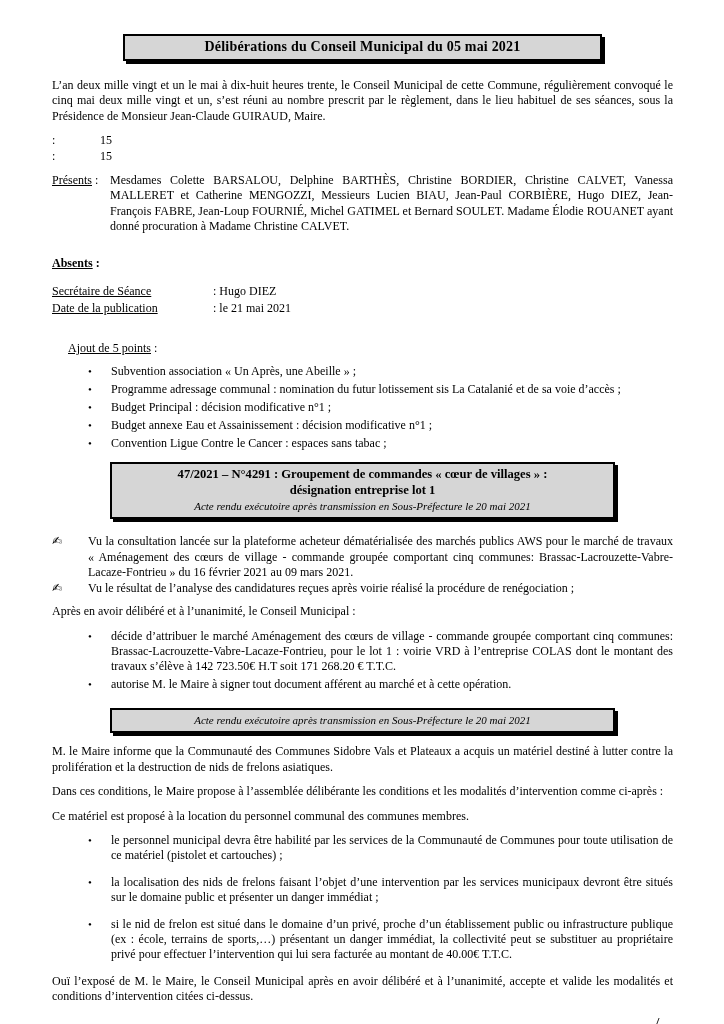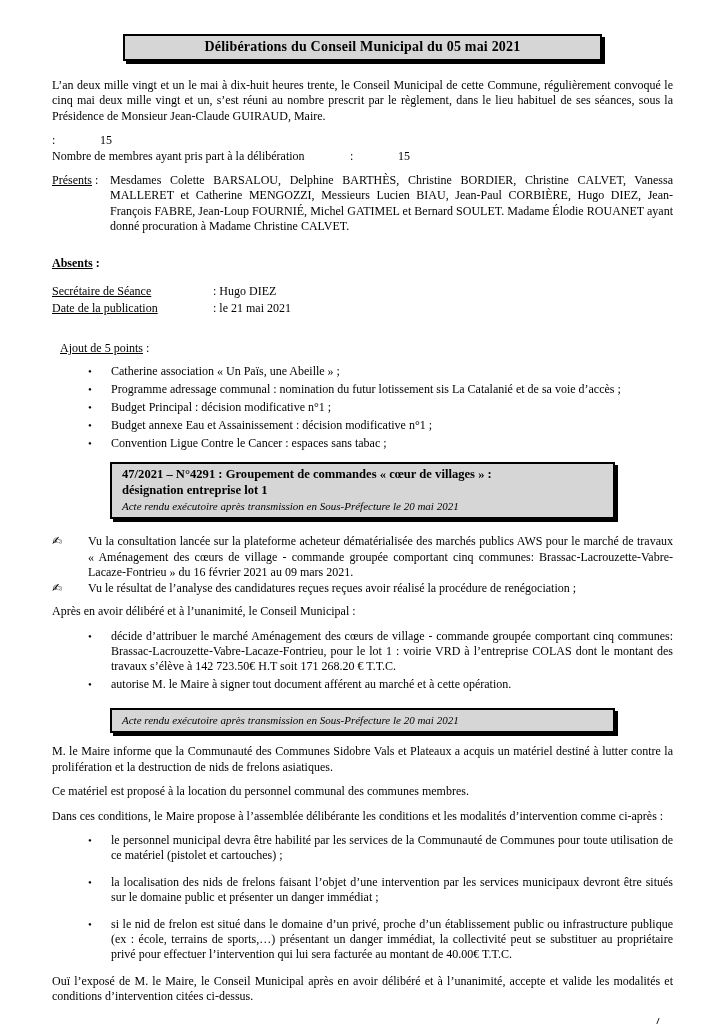--- a/index.html
+++ b/index.html
@@ -27,21 +27,21 @@
     font-weight: bold;
     padding: 3px 4px 4px 4px;
     letter-spacing: .2px;
   }
   .section-box {
     width: 505px;
     margin: 0 auto;
     background: #d6d6d6;
     border: 2px solid #000;
     box-shadow: 3px 3px 0 0 #000;
-    text-align: left;
+    text-align: center;
     padding: 2px 10px 3px 10px;
   }
   .section-box .box-title { font-size: 12.6px; font-weight: bold; line-height: 16px; }
   .section-box .box-exec  { font-size: 11px; font-style: italic; line-height: 16px; }
 
   
   .bodytext { font-size: 12px; line-height: 15.4px; }
   p.para { text-align: justify; margin-bottom: 9px; }
 
   .members-row { display: flex; }
@@ -53,21 +53,21 @@
   .hangrow { display: flex; margin-bottom: 9px; }
   .hangrow .h-label { flex: 0 0 58px; white-space: nowrap; }
   .hangrow .h-text  { flex: 1 1 auto; text-align: justify; }
   .u { text-decoration: underline; }
 
   .kv-row { display: flex; line-height: 16.5px; }
   .kv-row .kv-label { flex: 0 0 161px; }
   .absents { margin: 21px 0 12px 0; font-weight: bold; }
   .kv-block { margin-bottom: 25px; }
 
-  .ajout-heading { margin: 14px 0 8px 8px; }
+  .ajout-heading { margin: 14px 0 8px 16px; }
 
   .blist { margin-bottom: 2px; }
   .blist .li { display: flex; margin-bottom: 2.6px; }
   .blist .li-bullet { flex: 0 0 23px; margin-left: 36px; font-size: 11px; }
   .blist .li-text { flex: 1 1 auto; text-align: justify; }
   .blist.spaced .li { margin-bottom: 11px; }
 
   .vulist { margin-top: 15px; }
   .vulist .li { display: flex; }
   .vulist .li-hand { flex: 0 0 36px; font-family: "DejaVu Sans", sans-serif; font-size: 12px; }
@@ -99,21 +99,20 @@
   <div class="bodytext">
 
     <p class="para">L’an deux mille vingt et un le mai à dix-huit heures trente, le Conseil Municipal de cette Commune, régulièrement convoqué le cinq mai deux mille vingt et un, s’est réuni au nombre prescrit par le règlement, dans le lieu habituel de ses séances, sous la Présidence de Monsieur Jean-Claude GUIRAUD, Maire.</p>
 
     <div class="members">
       <div class="members-row">
         <span class="m-colon">:</span>
         <span class="m-value">15</span>
       </div>
       <div class="members-row">
-        <span class="m-label">Nombre de membres ayant pris part à la délibération</span>
         <span class="m-colon">:</span>
         <span class="m-value">15</span>
       </div>
     </div>
 
     <div class="hangrow">
       <span class="h-label"><span class="u">Présents</span><span> :</span></span>
       <span class="h-text">Mesdames Colette BARSALOU, Delphine BARTHÈS, Christine BORDIER, Christine CALVET, Vanessa MALLERET et  Catherine MENGOZZI, Messieurs Lucien BIAU, Jean-Paul CORBIÈRE, Hugo DIEZ, Jean-François FABRE, Jean-Loup FOURNIÉ, Michel GATIMEL et Bernard SOULET. Madame Élodie ROUANET ayant donné procuration à Madame Christine CALVET.</span>
     </div>
 
@@ -131,21 +130,21 @@
         <span>: le 21 mai 2021</span>
       </div>
     </div>
 
     <div class="ajout-heading">
       <span class="u">Ajout de 5 points</span><span> :</span>
     </div>
     <div class="blist">
       <div class="li">
         <span class="li-bullet">•</span>
-        <span class="li-text">Catherine association « Un Païs, une Abeille » ;</span>
+        <span class="li-text">Subvention association « Un Après, une Abeille » ;</span>
       </div>
       <div class="li">
         <span class="li-bullet">•</span>
         <span class="li-text">Programme adressage communal : nomination du futur lotissement sis La Catalanié et de sa voie d’accès ;</span>
       </div>
       <div class="li">
         <span class="li-bullet">•</span>
         <span class="li-text">Budget Principal : décision modificative n°1 ;</span>
       </div>
       <div class="li">
@@ -166,21 +165,21 @@
       <div class="box-exec">Acte rendu exécutoire après transmission en Sous-Préfecture le 20 mai 2021</div>
     </div>
 
     <div class="vulist">
       <div class="li">
         <span class="li-hand">✍</span>
         <span class="li-text">Vu la consultation lancée sur la plateforme acheteur dématérialisée des marchés publics AWS pour le marché de travaux « Aménagement des cœurs de village - commande groupée comportant cinq communes: Brassac-Lacrouzette-Vabre-Lacaze-Fontrieu » du 16 février 2021 au 09 mars 2021.</span>
       </div>
       <div class="li">
         <span class="li-hand">✍</span>
-        <span class="li-text">Vu le résultat de l’analyse des candidatures reçues reçues avoir réalisé la procédure de renégociation ;</span>
+        <span class="li-text">Vu le résultat de l’analyse des candidatures reçues après voirie réalisé la procédure de renégociation ;</span>
       </div>
     </div>
 
     <p class="para deliberation-intro">Après en avoir délibéré et à l’unanimité, le Conseil Municipal :</p>
 
     <div class="blist">
       <div class="li">
         <span class="li-bullet">•</span>
         <span class="li-text">décide d’attribuer le marché Aménagement des cœurs de village - commande groupée comportant cinq communes: Brassac-Lacrouzette-Vabre-Lacaze-Fontrieu, pour le lot 1 : voirie VRD à l’entreprise COLAS dont le montant des travaux s’élève à 142 723.50€ H.T soit 171 268.20 € T.T.C.</span>
       </div>
@@ -192,22 +191,22 @@
 
     <div class="after-box1"></div>
 
     <div class="section-box">
       <div class="box-exec">Acte rendu exécutoire après transmission en Sous-Préfecture le 20 mai 2021</div>
     </div>
 
     <div class="after-box2"></div>
 
     <p class="para">M. le Maire informe que la Communauté des Communes Sidobre Vals et Plateaux a acquis un matériel destiné à lutter contre la prolifération et la destruction de nids de frelons asiatiques.</p>
+    <p class="para">Dans ces conditions, le Maire propose à l’assemblée délibérante les conditions et les modalités d’intervention comme ci-après :</p>
     <p class="para">Ce matériel est proposé à la location du personnel communal des communes membres.</p>
-    <p class="para">Dans ces conditions, le Maire propose à l’assemblée délibérante les conditions et les modalités d’intervention comme ci-après :</p>
 
     <div class="blist spaced">
       <div class="li">
         <span class="li-bullet">•</span>
         <span class="li-text">le personnel municipal devra être habilité par les services de la Communauté de Communes pour toute utilisation de ce matériel (pistolet et cartouches) ;</span>
       </div>
       <div class="li">
         <span class="li-bullet">•</span>
         <span class="li-text">la localisation des nids de frelons faisant l’objet d’une intervention par les services municipaux devront être situés sur le domaine public et présenter un danger immédiat ;</span>
       </div>

